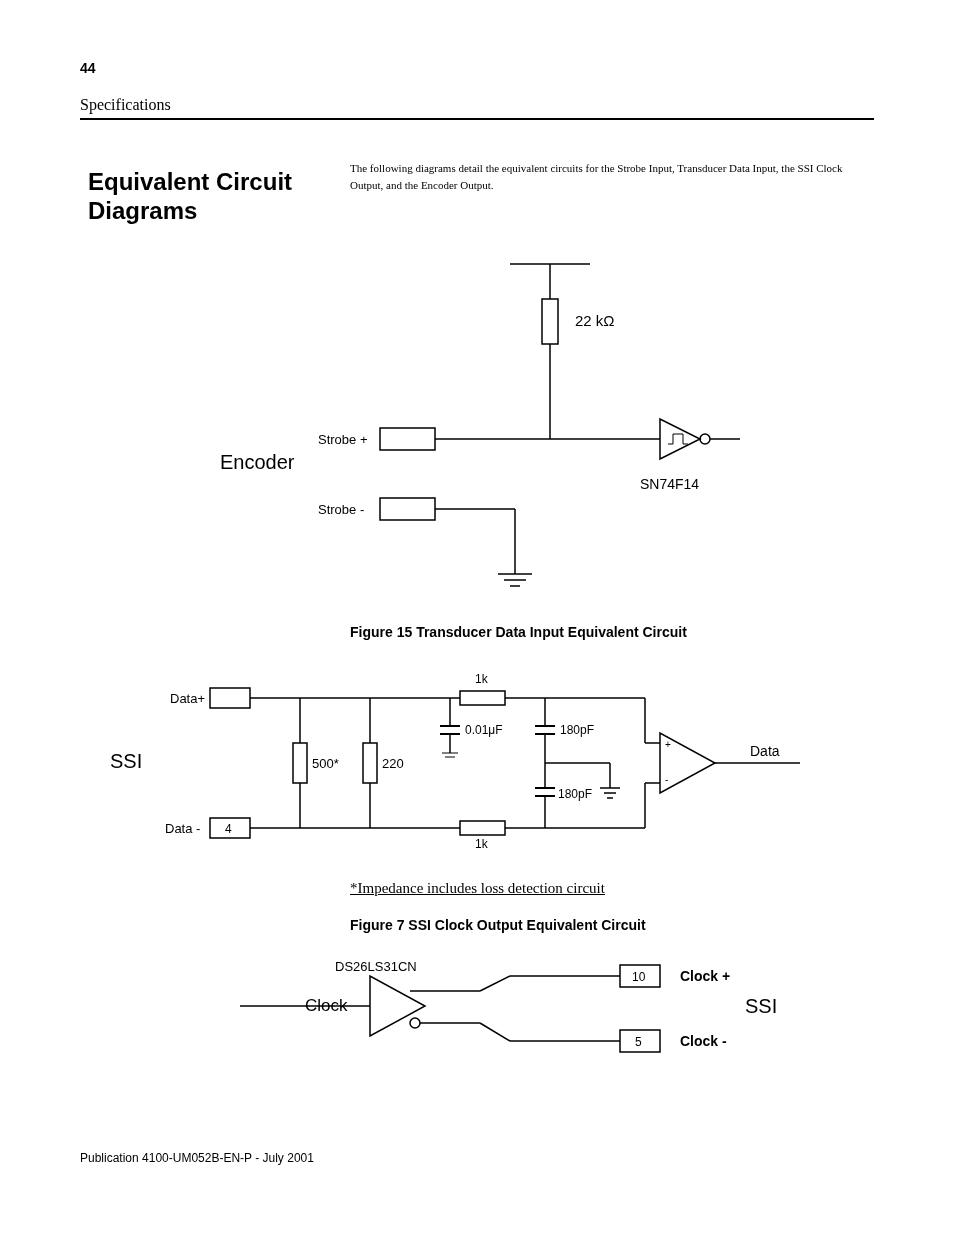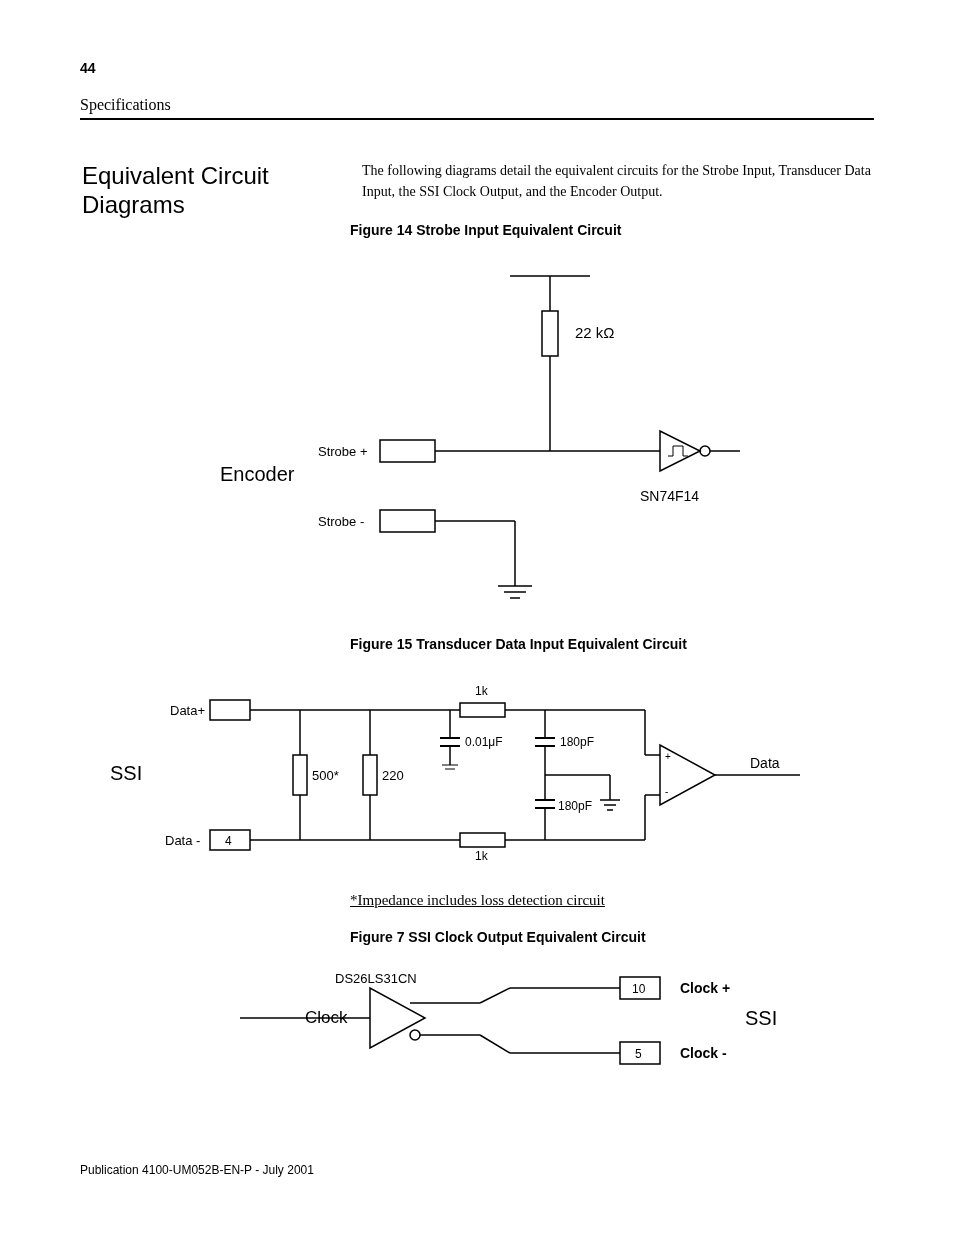--- a/index.html
+++ b/index.html
@@ -34,29 +34,28 @@
     margin-bottom: 10px;
   }
   .col-left {
     flex: 0 0 230px;
   }
   .col-right {
     flex: 1;
   }
   h1.section-title {
     font-family: Arial, sans-serif;
-    font-weight: normal;
+    font-weight: bold;
     font-size: 24px;
-    margin: 2px;
+    margin: 8px;
     line-height: 1.2;
   }
   .intro {
-    font-size: 14px;
+    font-size: 11px;
     line-height: 1.5;
-    margin-left: 12px;
   }
   .fig-caption {
     font-family: Arial, sans-serif;
     font-weight: bold;
     font-size: 14px;
     margin-top: 20px;
     margin-bottom: 8px;
   }
   svg { display: block; }
   .note {
@@ -80,21 +79,20 @@
   <span class="page-section">Specifications</span>
 </div>
 
 <div class="columns">
   <div class="col-left">
     <h1 class="section-title">Equivalent Circuit Diagrams</h1>
   </div>
   <div class="col-right">
     <div class="intro">The following diagrams detail the equivalent circuits for the Strobe Input, Transducer Data Input, the SSI Clock Output, and the Encoder Output.</div>
 
-    <div class="fig-caption">Figure 14 Strobe Input Equivalent Circuit</div>
   </div>
 </div>
 
 <svg width="794" height="360">
 
   <line x1="430" y1="20" x2="510" y2="20" stroke="#000" stroke-width="1.5"></line>
   <line x1="470" y1="20" x2="470" y2="55" stroke="#000" stroke-width="1.5"></line>
 
   <rect x="462" y="55" width="16" height="45" fill="none" stroke="#000" stroke-width="1.5"></rect>
   <text x="495" y="82" font-size="15">22 kΩ</text>

